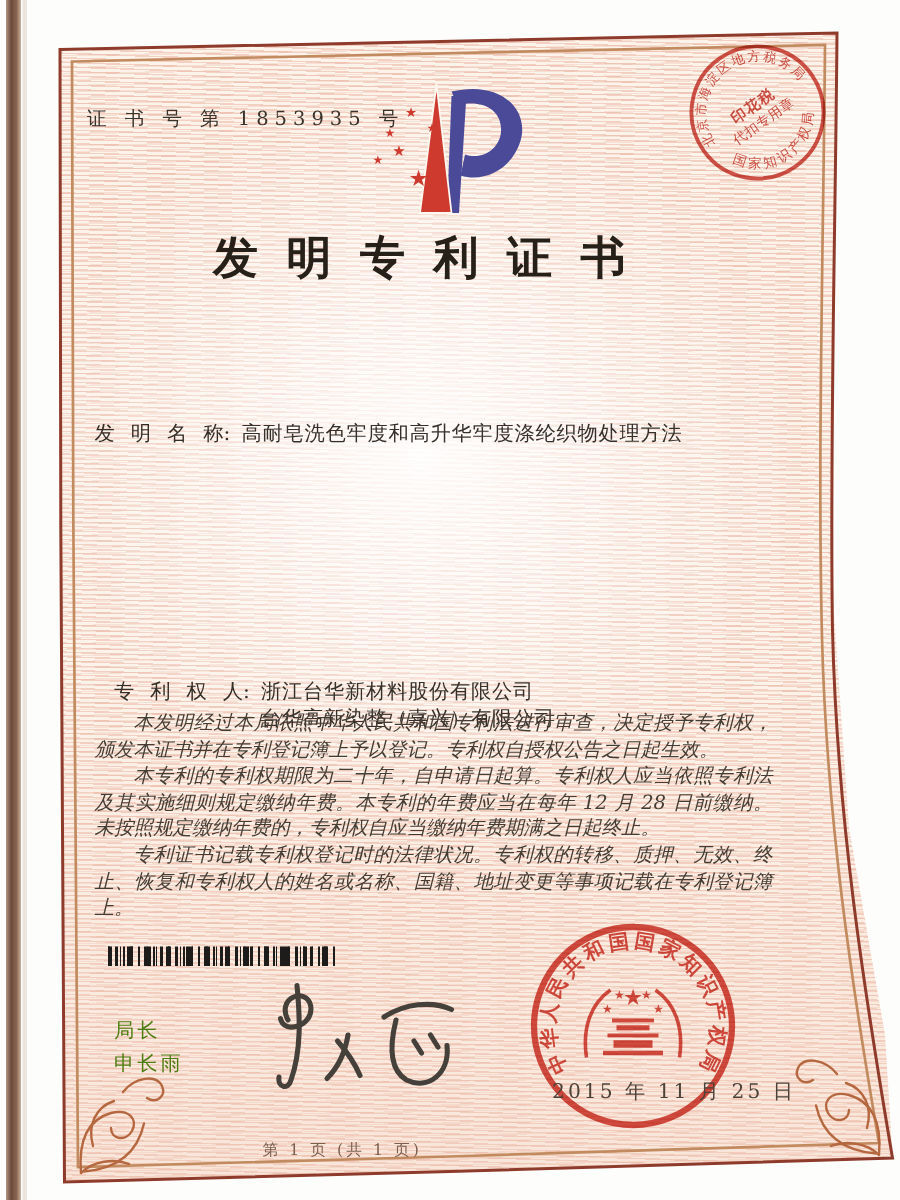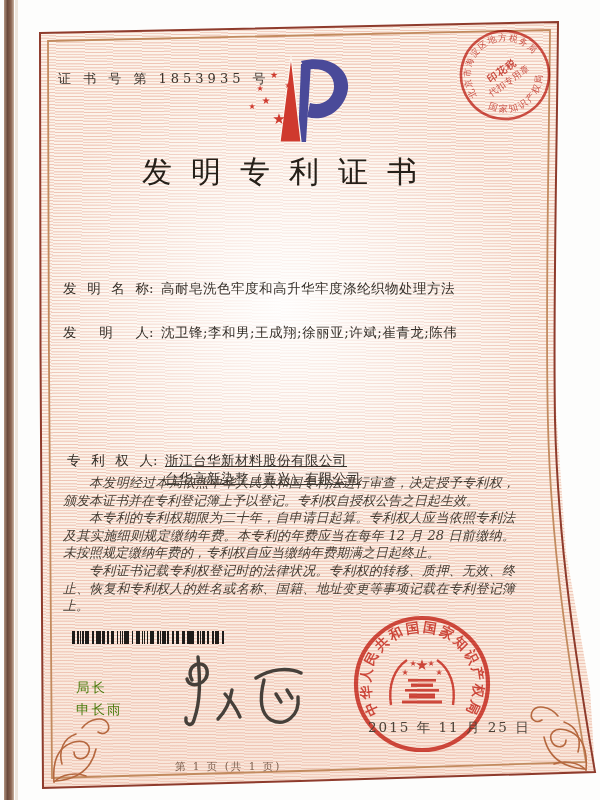--- a/index.html
+++ b/index.html
@@ -12,21 +12,21 @@
     clip-path:polygon(40px 33px,558px 22px,554px 380px,566px 552px,590px 690px,595px 772px,300px 781px,43px 788px);
     background:
       radial-gradient(ellipse 55% 38% at 47% 38%, rgba(255,255,255,.93), rgba(255,255,255,0) 78%),
       linear-gradient(180deg, rgba(248,220,205,0) 55%, rgba(240,196,176,.30) 100%),
       repeating-linear-gradient(2deg, rgba(226,150,128,.38) 0 1px, rgba(255,255,255,0) 1px 3px),
       repeating-linear-gradient(-1deg, rgba(226,150,128,.20) 0 1px, rgba(255,255,255,0) 1px 4px),
       #fcf3ea;}
   .frame-svg,.content,.sig-svg{position:absolute;left:0;top:0;}
   .abs{position:absolute;}
   .cert-no{font-size:13px;letter-spacing:4px;color:#3a332c;}
-  .title{font-size:30px;font-weight:normal;letter-spacing:19px;color:#262019;text-align:center;}
+  .title{font-size:30px;font-weight:bold;letter-spacing:19px;color:#262019;text-align:center;}
   .frow{font-size:13.5px;color:#36302a;white-space:nowrap;}
   .flabel{display:inline-block;width:86px;text-align:justify;text-align-last:justify;color:#332d26;margin-top:48px;}
   .fcolon{display:inline-block;width:12px;}
   .fvalue{letter-spacing:.5px;}
   .fvalue2{display:block;margin-left:98px;letter-spacing:.5px;}
   .paras{font-size:13px;line-height:17.6px;color:#453d34;text-align:justify;font-style:italic;}
   .paras p{margin:0;text-indent:2em;}
   .barcode{background:
       repeating-linear-gradient(90deg,#1e1c1a 0 1.5px,transparent 1.5px 5px),
       repeating-linear-gradient(90deg,#1e1c1a 0 3px,transparent 3px 13px),
@@ -87,27 +87,24 @@
         <text x="36" y="70" font-size="15">★</text>
       </g>
     </svg>
 
     <div class="abs title" style="left:63px;top:152px;width:452px;">发明专利证书</div>
 
     <div class="abs frow" style="left:63px;top:232px;">
       <span class="flabel">发明名称</span><span class="fcolon">:</span><span class="fvalue">高耐皂洗色牢度和高升华牢度涤纶织物处理方法</span>
     </div>
 
-    <div class="abs frow" style="left:63px;top:276px;">
-      <span class="flabel">发明人</span><span class="fcolon">:</span><span class="fvalue">沈卫锋;李和男;王成翔;徐丽亚;许斌;崔青龙;陈伟</span>
-    </div>
 
 
 
-    <div class="abs frow" style="left:67px;top:404px;text-decoration:underline;">
+    <div class="abs frow" style="left:76px;top:404px;">
       <span class="flabel">专利权人</span><span class="fcolon">:</span><span class="fvalue">浙江台华新材料股份有限公司</span>
       <span class="fvalue2">台华高新染整（嘉兴）有限公司</span>
     </div>
 
 
     <div class="abs paras" style="left:63px;top:474px;width:452px;">
       <p>本发明经过本局依照中华人民共和国专利法进行审查，决定授予专利权，颁发本证书并在专利登记簿上予以登记。专利权自授权公告之日起生效。</p>
       <p>本专利的专利权期限为二十年，自申请日起算。专利权人应当依照专利法及其实施细则规定缴纳年费。本专利的年费应当在每年 12 月 28 日前缴纳。未按照规定缴纳年费的，专利权自应当缴纳年费期满之日起终止。</p>
       <p>专利证书记载专利权登记时的法律状况。专利权的转移、质押、无效、终止、恢复和专利权人的姓名或名称、国籍、地址变更等事项记载在专利登记簿上。</p>
     </div>

